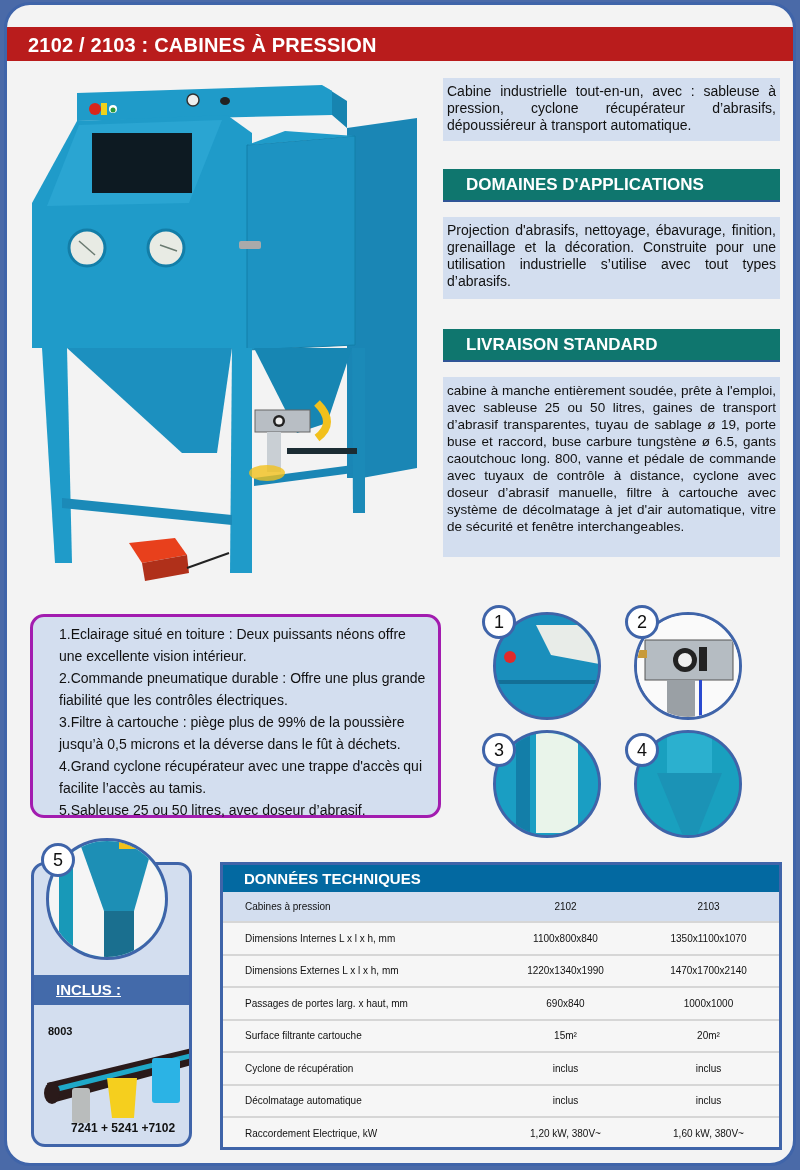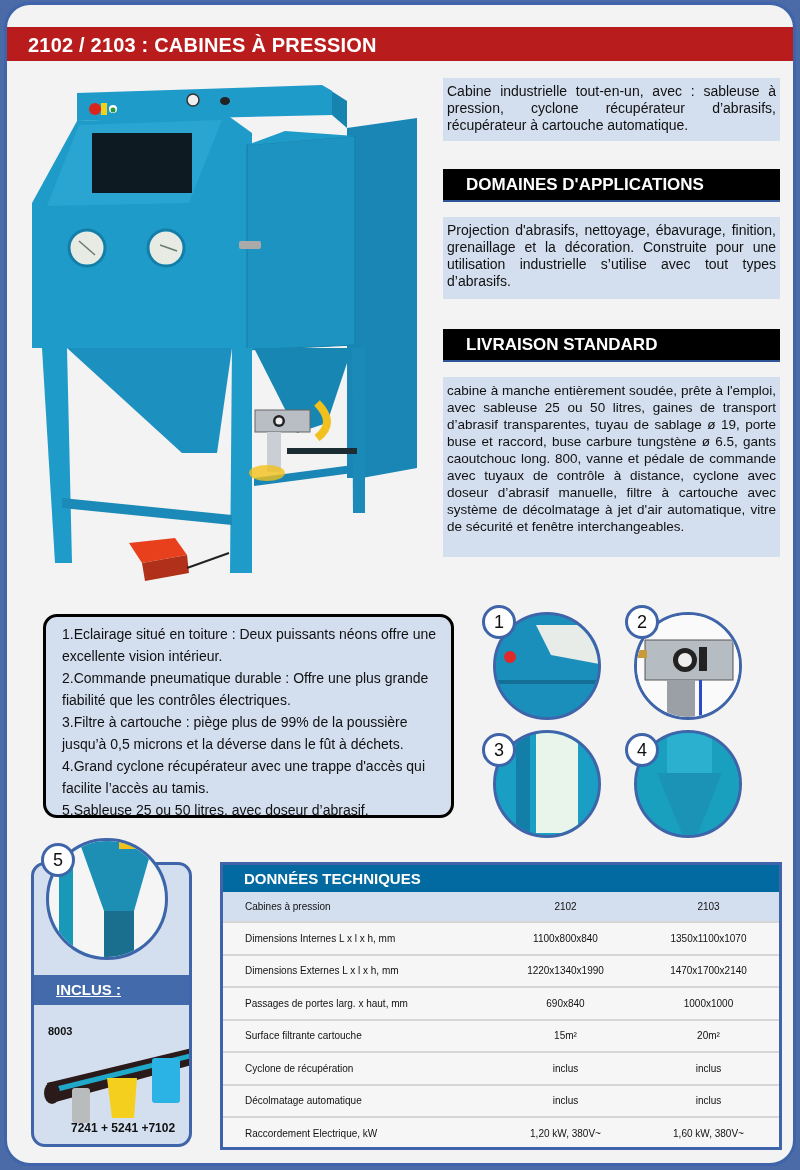--- a/index.html
+++ b/index.html
@@ -24,28 +24,28 @@
   .machine { position: absolute; left: 10px; top: 68px; width: 415px; height: 510px; }
 
   .desc-box {
     position: absolute; left: 436px; background: #d3deef; color: #111;
     font-size: 14px; line-height: 17px; text-align: justify; text-align-last: justify;
     padding: 4px 4px;
   }
   .desc-box.last-normal { text-align-last: left; }
   .section-head {
     position: absolute; left: 436px; width: 337px; height: 33px;
-    background: #000000; border-bottom: 2px solid #2f5596;
+    background: #0f766e; border-bottom: 2px solid #2f5596;
     color: #fff; font-weight: bold; font-size: 17px; padding: 6px 0 0 23px;
   }
 
   .features {
-    position: absolute; left: 36px; top: 609px; width: 411px; height: 204px;
-    background: #d3deef; border: 3px solid #000000; border-radius: 14px;
-    padding: 6px 6px 0 16px; font-size: 14px; line-height: 22px; color: #111;
+    position: absolute; left: 23px; top: 609px; width: 411px; height: 204px;
+    background: #d3deef; border: 3px solid #a21caf; border-radius: 14px;
+    padding: 6px 6px 0 26px; font-size: 14px; line-height: 22px; color: #111;
   }
 
   .zoom-circle {
     position: absolute; width: 108px; height: 108px; border-radius: 50%;
     border: 3px solid #3f64a9; overflow: hidden; background: #1e8fb8;
   }
   .num-badge {
     position: absolute; width: 34px; height: 34px; border-radius: 50%;
     background: #fff; border: 3px solid #3f64a9; color: #111;
     font-size: 18px; text-align: center; line-height: 28px; z-index: 3;
@@ -132,21 +132,21 @@
     <rect x="250" y="359" width="14" height="40" fill="#c9cfd4"></rect>
     <path d="M300 330 Q320 350 300 365" stroke="#f2c01c" stroke-width="8" fill="none"></path>
     <rect x="270" y="375" width="70" height="6" fill="#1b2c33"></rect>
     <ellipse cx="250" cy="400" rx="18" ry="8" fill="#f2c01c" opacity="0.8"></ellipse>
 
     <polygon points="112,470 158,465 170,482 125,490" fill="#e8401c"></polygon>
     <polygon points="125,490 170,482 172,500 128,508" fill="#b0301a"></polygon>
     <line x1="170" y1="495" x2="212" y2="480" stroke="#222" stroke-width="2"></line>
   </svg>
 
-  <div class="desc-box last-normal" style="top:73px; width:337px; height:63px; padding-top:5px;">Cabine industrielle tout-en-un, avec : sableuse à pression, cyclone récupérateur d’abrasifs, récupérateur à cartouche automatique.</div>
+  <div class="desc-box last-normal" style="top:73px; width:337px; height:63px; padding-top:5px;">Cabine industrielle tout-en-un, avec : sableuse à pression, cyclone récupérateur d’abrasifs, dépoussiéreur à transport automatique.</div>
 
   <div class="section-head" style="top:164px;">DOMAINES D'APPLICATIONS</div>
 
   <div class="desc-box last-normal" style="top:212px; width:337px; height:82px; padding-top:5px;">Projection d'abrasifs, nettoyage, ébavurage, finition, grenaillage et la décoration. Construite pour une utilisation industrielle s’utilise avec tout types d’abrasifs.</div>
 
   <div class="section-head" style="top:324px;">LIVRAISON STANDARD</div>
 
   <div class="desc-box last-normal" style="top:372px; width:337px; height:180px; padding-top:5px; font-size:13.5px; line-height:17px;">cabine à manche entièrement soudée, prête à l'emploi, avec sableuse 25 ou 50 litres, gaines de transport d’abrasif transparentes, tuyau de sablage ø 19, porte buse et raccord, buse carbure tungstène ø 6.5, gants caoutchouc long. 800, vanne et pédale de commande avec tuyaux de contrôle à distance, cyclone avec doseur d’abrasif manuelle, filtre à cartouche avec système de décolmatage à jet d'air automatique, vitre de sécurité et fenêtre interchangeables.</div>
 
   <div class="features">

